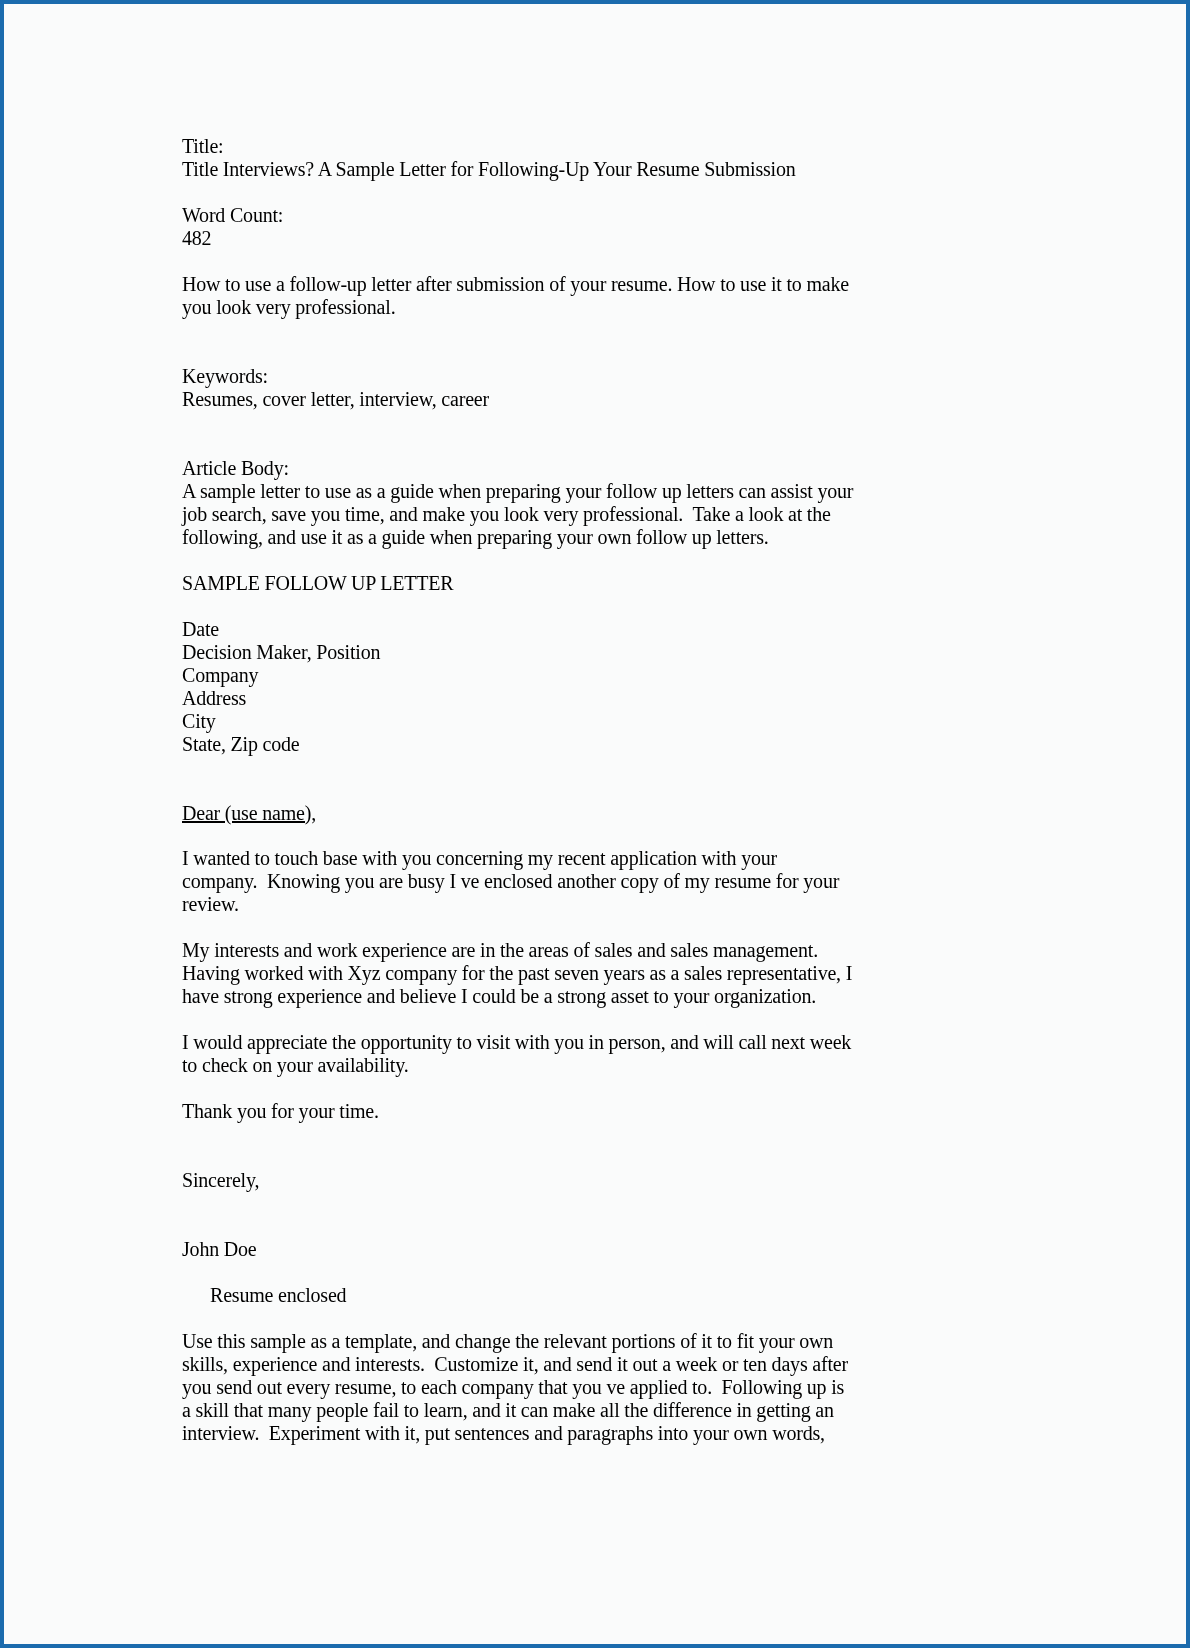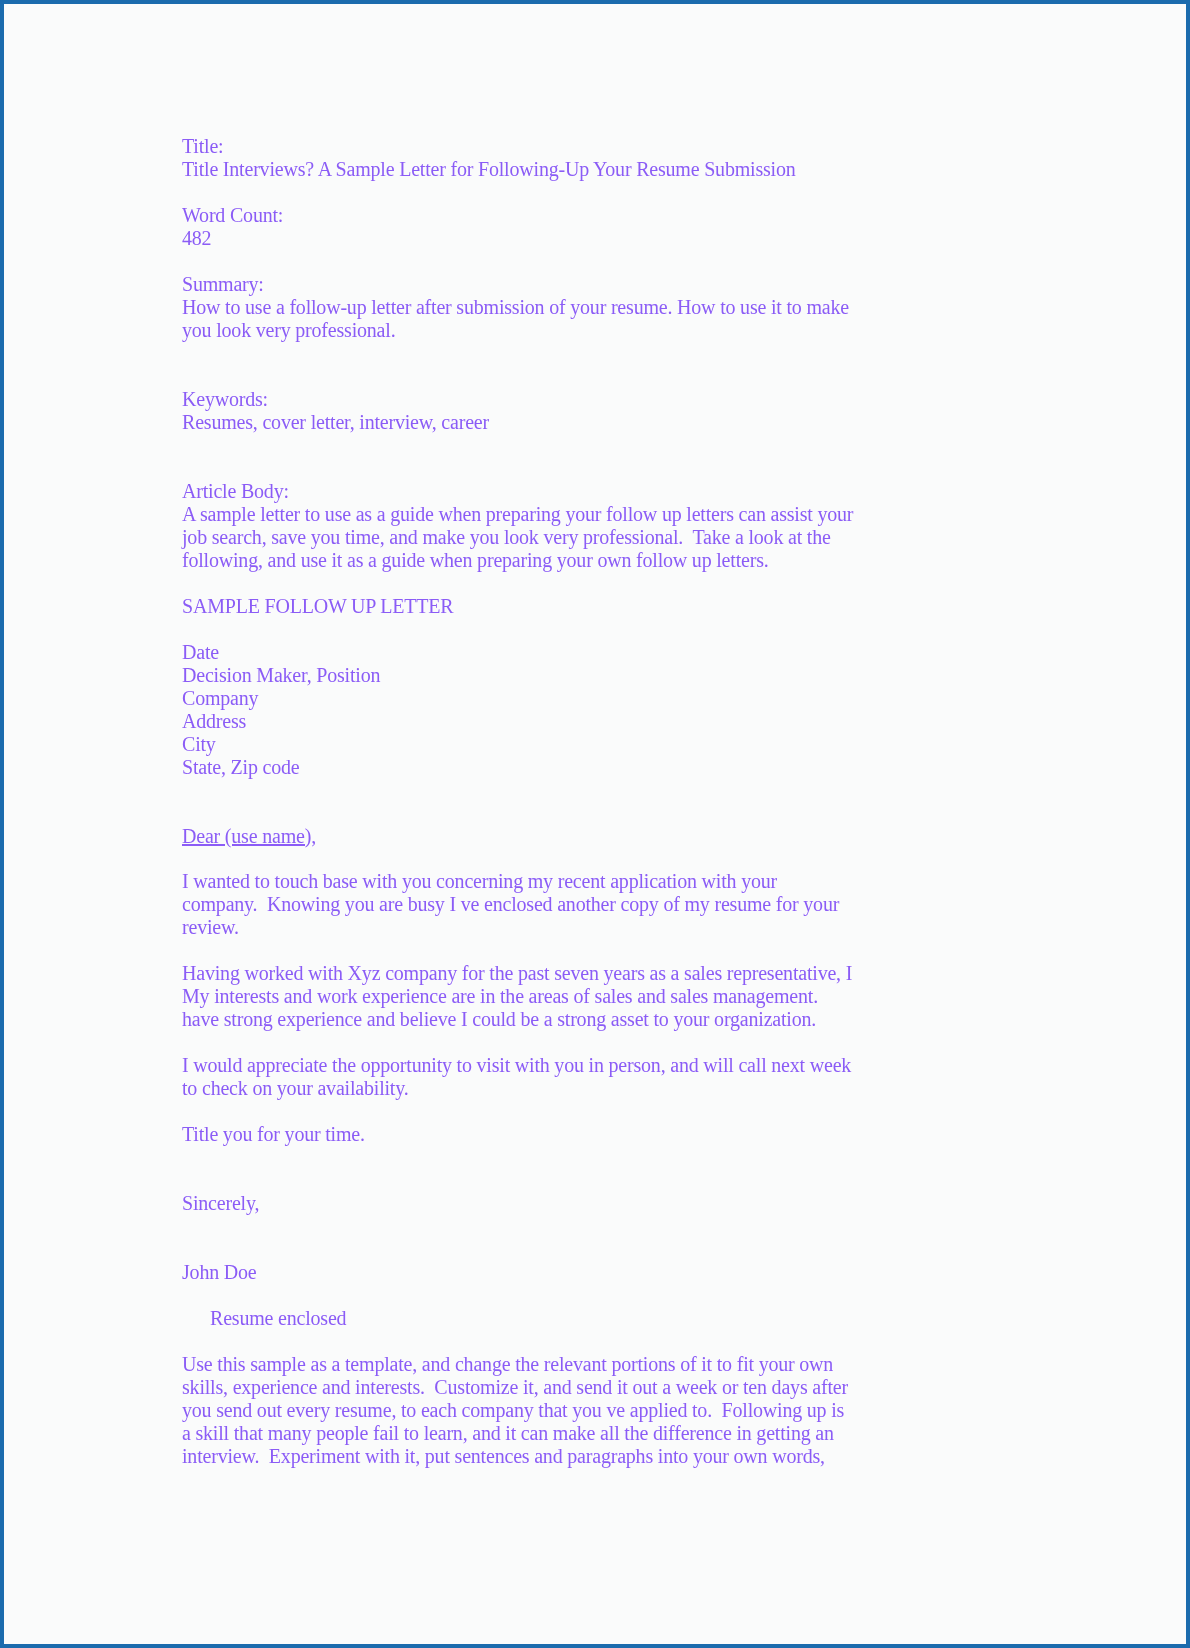--- a/index.html
+++ b/index.html
@@ -33,31 +33,30 @@
     height: 23px;
   }
   .line.caps-heading {
     
   }
 </style>
 </head>
 <body>
 
 <div class="page" style="background: rgb(250, 251, 251); border-color: rgb(27, 107, 173);">
-  <div class="doc" id="doc" style="color: #8b5cf6;">
+  <div class="doc" id="doc" style="color: #000000;">
       <div class="block" style="margin-top: 0px;">
         <div class="line">Title:</div>
         <div class="line">Title Interviews? A Sample Letter for Following-Up Your Resume Submission</div>
       </div>
       <div class="block" style="margin-top: 23px;">
         <div class="line">Word Count:</div>
         <div class="line">482</div>
       </div>
       <div class="block" style="margin-top: 23px;">
-        <div class="line">Summary:</div>
         <div class="line">How to use a follow-up letter after submission of your resume. How to use it to make</div>
         <div class="line">you look very professional.</div>
       </div>
       <div class="block" style="margin-top: 46px;">
         <div class="line">Keywords:</div>
         <div class="line">Resumes, cover letter, interview, career</div>
       </div>
       <div class="block" style="margin-top: 46px;">
         <div class="line">Article Body:</div>
         <div class="line">A sample letter to use as a guide when preparing your follow up letters can assist your</div>
@@ -77,30 +76,30 @@
       </div>
       <div class="block" style="margin-top: 46px; text-decoration: underline;">
         <div class="line">Dear (use name),</div>
       </div>
       <div class="block" style="margin-top: 22px;">
         <div class="line">I wanted to touch base with you concerning my recent application with your</div>
         <div class="line">company.  Knowing you are busy I ve enclosed another copy of my resume for your</div>
         <div class="line">review.</div>
       </div>
       <div class="block" style="margin-top: 23px;">
+        <div class="line">My interests and work experience are in the areas of sales and sales management.</div>
         <div class="line">Having worked with Xyz company for the past seven years as a sales representative, I</div>
-        <div class="line">My interests and work experience are in the areas of sales and sales management.</div>
         <div class="line">have strong experience and believe I could be a strong asset to your organization.</div>
       </div>
       <div class="block" style="margin-top: 23px;">
         <div class="line">I would appreciate the opportunity to visit with you in person, and will call next week</div>
         <div class="line">to check on your availability.</div>
       </div>
       <div class="block" style="margin-top: 23px;">
-        <div class="line">Title you for your time.</div>
+        <div class="line">Thank you for your time.</div>
       </div>
       <div class="block" style="margin-top: 46px;">
         <div class="line">Sincerely,</div>
       </div>
       <div class="block" style="margin-top: 46px;">
         <div class="line">John Doe</div>
       </div>
       <div class="block" style="margin-top: 23px; margin-left: 28px;">
         <div class="line">Resume enclosed</div>
       </div>

